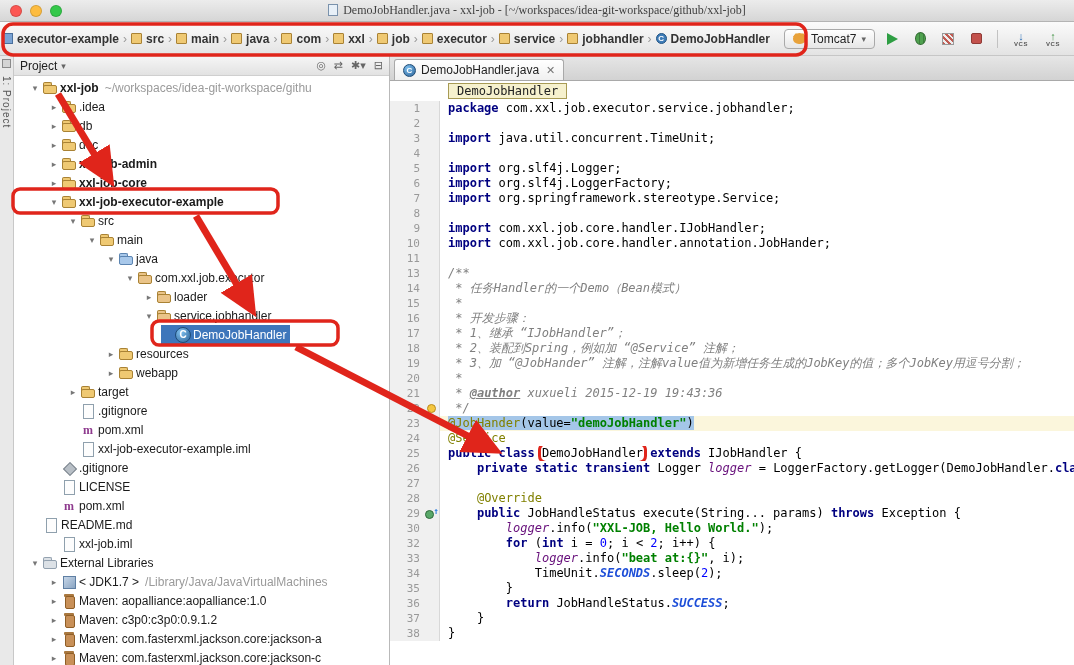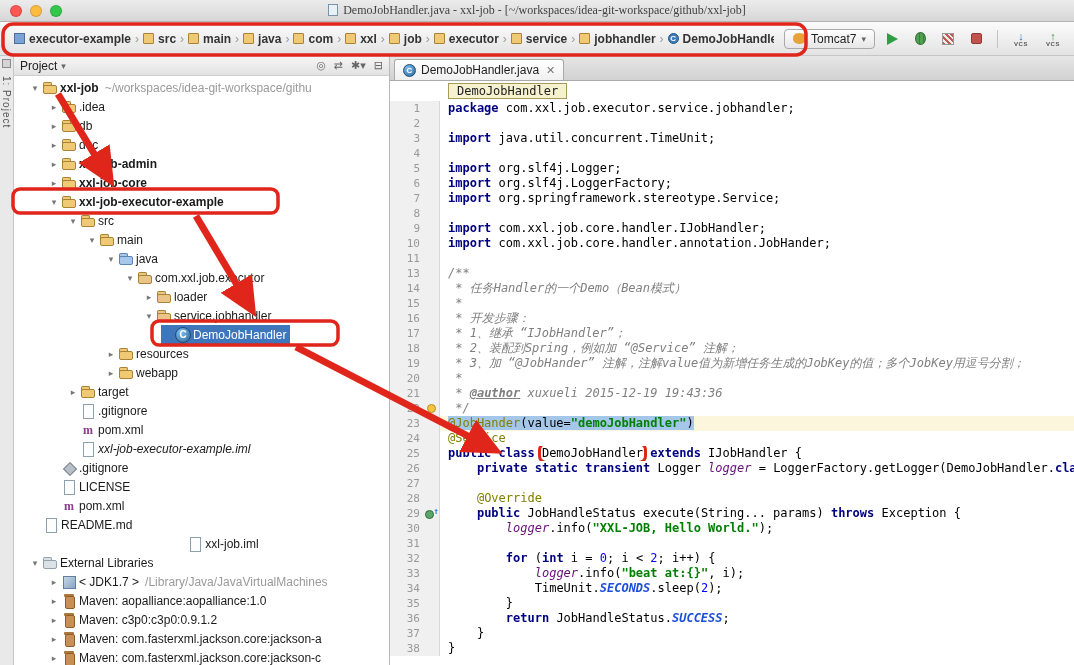--- a/index.html
+++ b/index.html
@@ -13,21 +13,21 @@
   .traffic { display:flex; gap:8px; padding-left:10px; }
   .light { width:12px; height:12px; border-radius:50%; border:1px solid rgba(0,0,0,.15); }
   .l-red{background:#FC5753}.l-yel{background:#FDBC40}.l-grn{background:#34C84A}
   .title-text { position:absolute; left:0; right:0; text-align:center; font-size:12px; color:#3F3F3F; }
   .title-ico { display:inline-block; width:10px; height:12px; background:#E8F0F8; border:1px solid #7A92AC;
                vertical-align:-2px; margin-right:5px; }
 
   
   .navbar { height:34px; background:linear-gradient(#FBFBFB,#E3E3E3); border-bottom:1px solid #C6C6C6;
             display:flex; align-items:center; padding:0 8px 0 2px; }
-  .crumbs { display:flex; align-items:center; flex:1; overflow:hidden; white-space:nowrap;margin-left:12px; }
+  .crumbs { display:flex; align-items:center; flex:1; overflow:hidden; white-space:nowrap; }
   .crumb { display:inline-flex; align-items:center; gap:4px; font-size:12px; font-weight:bold; color:#333; }
   .chev { color:#9A9A9A; font-size:12px; margin:0 4px; font-weight:normal; }
   .cico { display:inline-block; width:11px; height:11px; position:relative; }
   .cico-module { background:#7AA3D4; border:1px solid #4A6F9C; }
   .cico-folder { background:#EFC973; border:1px solid #A98234; border-radius:1px; }
   .cico-class { border-radius:50%; background:#3E7CB8; border:1px solid #245685; }
   .cico-class::after { content:'C'; position:absolute; inset:0; color:#fff; font:bold 8px/10px "Liberation Sans",sans-serif; text-align:center; }
   .toolbar { display:flex; align-items:center; gap:6px; margin-left:10px; }
   .runbox { display:flex; align-items:center; gap:5px; border:1px solid #A9A9A9; border-radius:4px;
             background:linear-gradient(#FFFFFF,#E6E6E6); padding:2px 8px; font-size:12px; color:#222; }
@@ -379,21 +379,21 @@
               <span class="tlabel">.gitignore</span>
             </span>
           </div>
           <div class="trow" style="padding-left: 52px;">
             <span class="rowc">
               <span class="tarrow">&nbsp;</span>
               <span class="ico ic-maven"></span>
               <span class="tlabel">pom.xml</span>
             </span>
           </div>
-          <div class="trow" style="padding-left: 52px; font-style: italic;">
+          <div class="trow" style="padding-left: 52px;">
             <span class="rowc">
               <span class="tarrow">&nbsp;</span>
               <span class="ico ic-file"></span>
               <span class="tlabel">xxl-job-executor-example.iml</span>
             </span>
           </div>
           <div class="trow" style="padding-left: 33px;">
             <span class="rowc">
               <span class="tarrow">&nbsp;</span>
               <span class="ico ic-git"></span>
@@ -414,21 +414,21 @@
               <span class="tlabel">pom.xml</span>
             </span>
           </div>
           <div class="trow" style="padding-left: 15px; align-items: flex-end;">
             <span class="rowc">
               <span class="tarrow">&nbsp;</span>
               <span class="ico ic-file"></span>
               <span class="tlabel">README.md</span>
             </span>
           </div>
-          <div class="trow" style="padding-left: 33px; justify-content: center;">
+          <div class="trow" style="padding-left: 33px;">
             <span class="rowc">
               <span class="tarrow">&nbsp;</span>
               <span class="ico ic-file"></span>
               <span class="tlabel">xxl-job.iml</span>
             </span>
           </div>
           <div class="trow" style="padding-left: 14px;">
             <span class="rowc">
               <span class="tarrow">▾</span>
               <span class="ico fo fo-g"></span>
@@ -627,25 +627,20 @@
             <span class="gut">29</span>
             <span class="gmark">
               <span class="mk-override"></span>
             </span>
             <span class="ctext"><span>    </span><span class="kw">public </span><span>JobHandleStatus execute(String... params) </span><span class="kw">throws</span><span> Exception {</span></span>
           </div>
           <div class="cline">
             <span class="gut">30</span>
             <span class="gmark"></span>
             <span class="ctext"><span>        </span><span class="fld">logger</span><span>.info(</span><span class="str">"XXL-JOB, Hello World."</span><span>);</span></span>
-          </div>
-          <div class="cline">
-            <span class="gut">31</span>
-            <span class="gmark"></span>
-            <span class="ctext"></span>
           </div>
           <div class="cline">
             <span class="gut">32</span>
             <span class="gmark"></span>
             <span class="ctext"><span>        </span><span class="kw">for </span><span>(</span><span class="kw">int </span><span>i = </span><span class="num">0</span><span>; i &lt; </span><span class="num">2</span><span>; i++) {</span></span>
           </div>
           <div class="cline">
             <span class="gut">33</span>
             <span class="gmark"></span>
             <span class="ctext"><span>            </span><span class="fld">logger</span><span>.info(</span><span class="str">"beat at:{}"</span><span>, i);</span></span>

